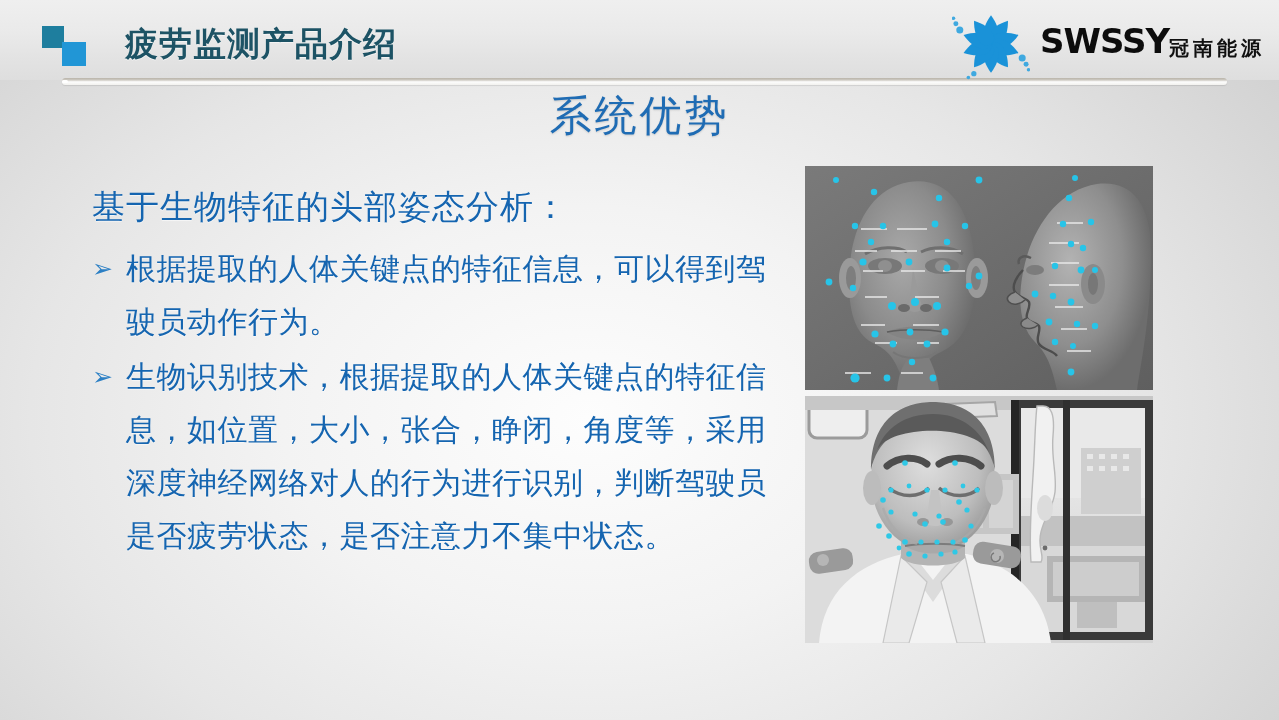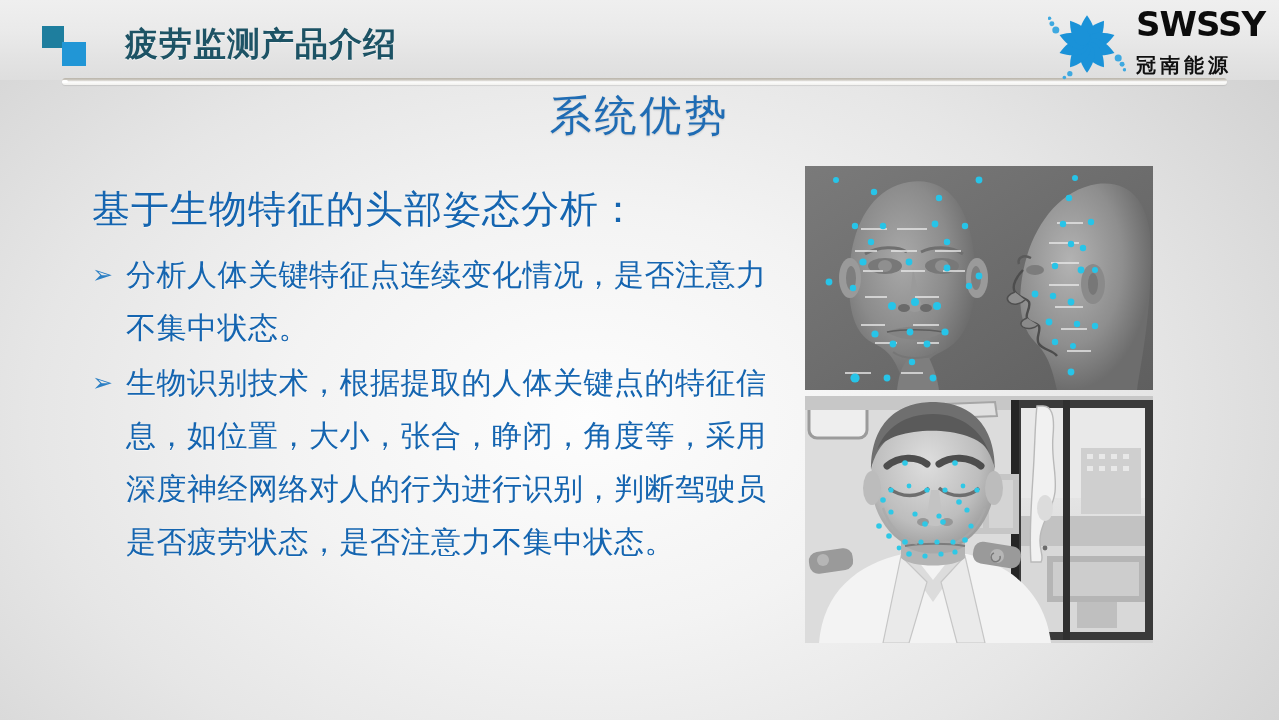--- a/index.html
+++ b/index.html
@@ -38,38 +38,38 @@
     border-radius:4px;
     background:linear-gradient(180deg,#b9b4aa 0%,#cdc9c1 28%,#fdfdfd 55%,#f2f1ee 100%);
     box-shadow:0 1px 1px rgba(0,0,0,.10);
   }
   .hdr-rule:before{
     content:"";position:absolute;left:0;top:2px;width:6px;height:3px;border-radius:2px;background:#ffffff;
   }
   
   .logo{position:absolute;right:14px;top:4px;height:74px;display:flex;align-items:center;gap:10px;}
   .logo-mark{width:78px;height:72px;}
-  .logo-text{display:flex;flex-direction:column;justify-content:center;line-height:1;}
+  .logo-text{display:flex;flex-direction:row;justify-content:center;line-height:1;}
   .logo-name{
     font-size:34px;font-weight:bold;color:#0c0c0c;letter-spacing:-1px;
     font-family:"DejaVu Sans","Liberation Sans",sans-serif;
   }
   .logo-sub{
     margin-top:14px;font-size:20px;font-weight:bold;color:#101010;letter-spacing:4px;
   }
   
   .slide-title{
     position:absolute;left:0;top:88px;width:1279px;text-align:center;
     font-size:42px;color:#1f6cb4;letter-spacing:3px;
     text-shadow:0 1px 2px rgba(0,0,0,.14);
   }
   
   .body{position:absolute;left:92px;top:188px;width:690px;}
   .lead{
-    font-size:38px;color:#1565b0;letter-spacing:1px;line-height:1.15;
+    font-size:33px;color:#1565b0;letter-spacing:1px;line-height:1.15;
     text-shadow:0 1px 1px rgba(255,255,255,.6);
   }
   .bullets{margin-top:16px;}
   .bullet{display:flex;align-items:flex-start;margin-bottom:2px;}
   .bullet-mark{
     flex:0 0 auto;width:34px;font-size:25px;color:#2b7fc4;line-height:53px;
     text-align:left;
   }
   .bullet-text{
     flex:1 1 auto;font-size:30px;color:#1565b0;line-height:53px;
@@ -132,21 +132,21 @@
     </div>
   </div>
 
   <div class="slide-title">系统优势</div>
 
   <div class="body">
     <div class="lead">基于生物特征的头部姿态分析：</div>
     <div class="bullets">
       <div class="bullet">
         <span class="bullet-mark">➢</span>
-        <span class="bullet-text">分析人体关键特征点连续变化情况，是否注意力不集中状态。</span>
+        <span class="bullet-text">根据提取的人体关键点的特征信息，可以得到驾驶员动作行为。</span>
       </div>
       <div class="bullet">
         <span class="bullet-mark">➢</span>
         <span class="bullet-text">生物识别技术，根据提取的人体关键点的特征信息，如位置，大小，张合，睁闭，角度等，采用深度神经网络对人的行为进行识别，判断驾驶员是否疲劳状态，是否注意力不集中状态。</span>
       </div>
     </div>
   </div>
 
   <div class="shot shot-face">
     <svg viewBox="0 0 348 224" preserveAspectRatio="none">

